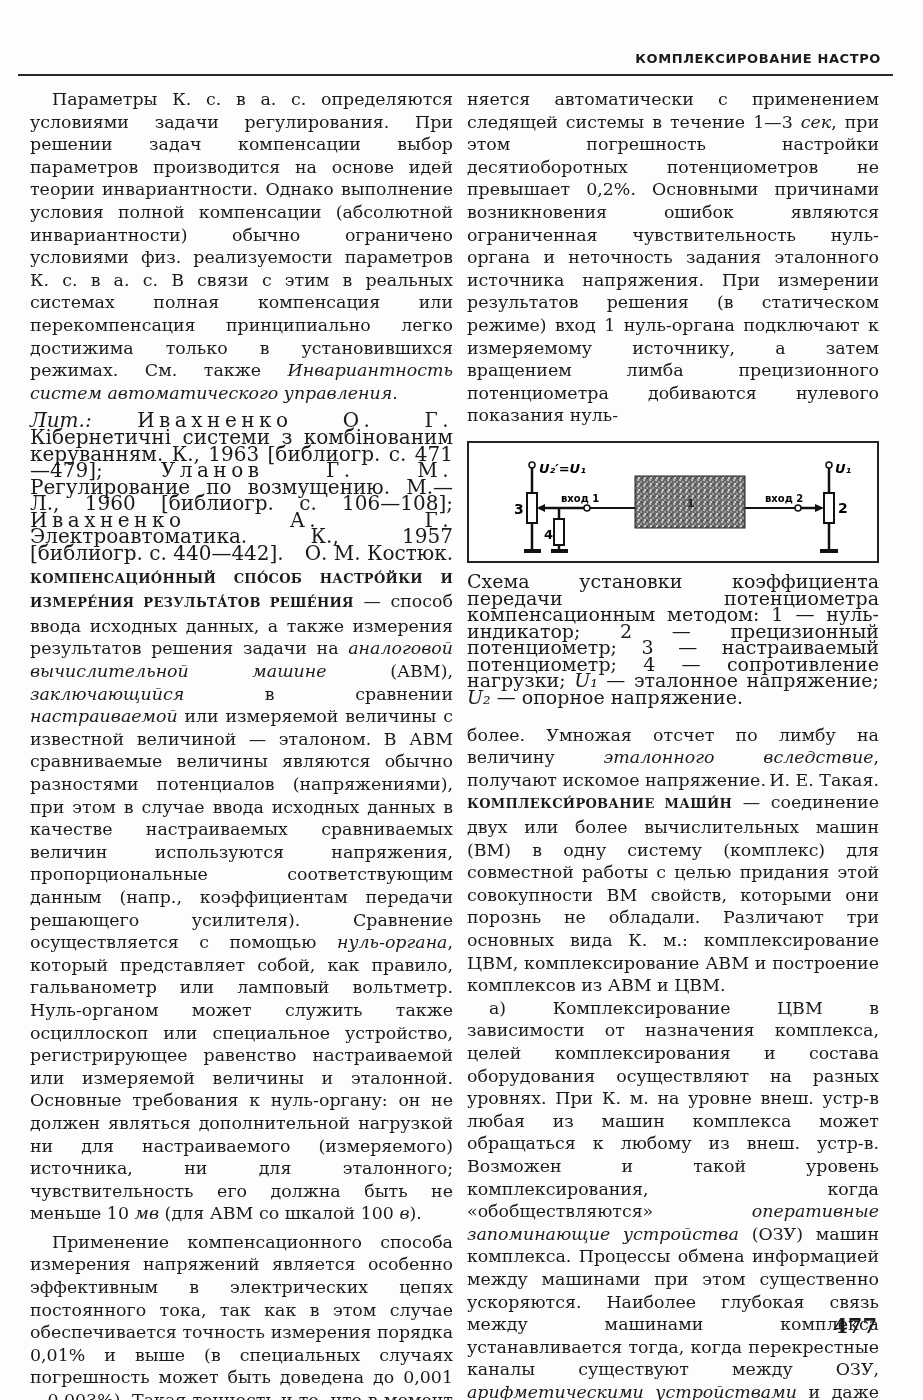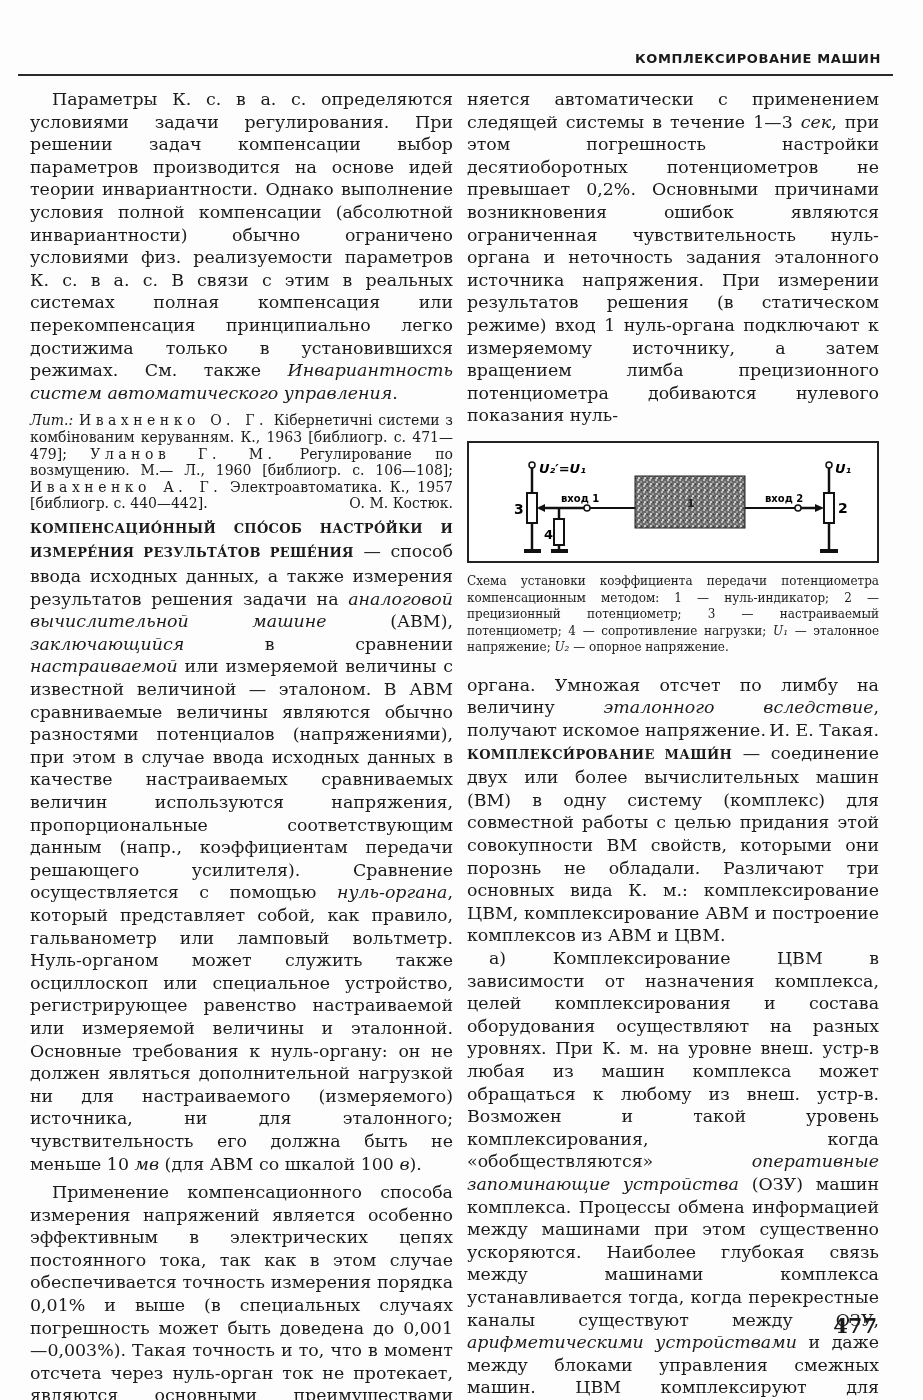--- a/index.html
+++ b/index.html
@@ -8,35 +8,35 @@
   .running-head { position: absolute; right: 42px; top: 51px; font-family: "DejaVu Sans", sans-serif;
                   font-size: 13px; font-weight: bold; letter-spacing: 0.6px; }
   .rule { position: absolute; left: 18px; right: 30px; top: 74px; height: 2px; background: #2a2a2a; }
   .col { position: absolute; top: 88px; width: 423px; font-size: 17.4px; line-height: 22.6px;
          text-align: justify; }
   .col.left { left: 30px; }
   .col.right { left: 467px; width: 412px; }
   p { margin: 0; }
   .indent { text-indent: 22px; }
   i, .it { font-style: italic; margin-top: 28px; }
-  .lit { font-size: 14px; line-height: 16.6px; margin-top: 8px; }
+  .lit { font-size: 20px; line-height: 16.6px; margin-top: 8px; }
   .lit .author { letter-spacing: 4.5px; }
   .sig { float: right; }
   .headword { font-weight: bold; font-family: "DejaVu Serif", serif; font-size: 13px; letter-spacing: 0.3px; }
   .figure { border: 2px solid #222; height: 118px; margin: 14px 0 10px 0; position: relative; background: #fff; }
   .figure svg { position: absolute; left: 0; top: 0; }
-  .caption { font-size: 12px; line-height: 16.6px; }
+  .caption { font-size: 19px; line-height: 16.6px; }
   .page-number { position: absolute; right: 46px; top: 1313px; font-weight: bold; font-size: 21px;
                  font-family: "DejaVu Serif", serif; }
   .clear { clear: both; }
 </style>
 </head>
 <body>
 
-<div class="running-head">КОМПЛЕКСИРОВАНИЕ МАШИН</div>
+<div class="running-head">КОМПЛЕКСИРОВАНИЕ НАСТРО</div>
 <div class="rule"></div>
 
 <div class="col left">
   <p class="indent"><span>Параметры К. с. в а. с. определяются условиями задачи регулирования. При решении задач компенсации выбор параметров производится на основе идей теории инвариантности. Однако выполнение условия полной компенсации (абсолютной инвариантности) обычно ограничено условиями физ. реализуемости параметров К. с. в а. с. В связи с этим в реальных системах полная компенсация или перекомпенсация принципиально легко достижима только в установившихся режимах. См. также </span><i>Инвариантность систем автоматического управления</i><span>.</span></p>
 
   <p class="lit"><i>Лит.:</i> <span class="author">Ивахненко О. Г.</span><span> Кібернетичні системи з комбінованим керуванням. К., 1963 [библиогр. с. 471—479]; </span><span class="author">Уланов Г. М.</span><span> Регулирование по возмущению. М.— Л., 1960 [библиогр. с. 106—108]; </span><span class="author">Ивахненко А. Г.</span><span> Электроавтоматика. К., 1957 [библиогр. с. 440—442].</span><span class="sig">О. М. Костюк.</span></p>
   <div class="clear"></div>
 
   <p style="margin-top:4px"><span class="headword">КОМПЕНСАЦИО́ННЫЙ СПО́СОБ НАСТРО́ЙКИ И ИЗМЕРЕ́НИЯ РЕЗУЛЬТА́ТОВ РЕШЕ́НИЯ</span><span> — способ ввода исходных данных, а также измерения результатов решения задачи на </span><i>аналоговой вычислительной машине</i><span> (АВМ), </span><i>заключающийся</i><span> в сравнении </span><i>настраиваемой</i><span> или измеряемой величины с известной величиной — эталоном. В АВМ сравниваемые величины являются обычно разностями потенциалов (напряжениями), при этом в случае ввода исходных данных в качестве настраиваемых сравниваемых величин используются напряжения, пропорциональные соответствующим данным (напр., коэффициентам передачи решающего усилителя). Сравнение осуществляется с помощью </span><i>нуль-органа</i><span>, который представляет собой, как правило, гальванометр или ламповый вольтметр. Нуль-органом может служить также осциллоскоп или специальное устройство, регистрирующее равенство настраиваемой или измеряемой величины и эталонной. Основные требования к нуль-органу: он не должен являться дополнительной нагрузкой ни для настраиваемого (измеряемого) источника, ни для эталонного; чувствительность его должна быть не меньше 10 </span><i>мв</i><span> (для АВМ со шкалой 100 </span><i>в</i><span>).</span></p>
 
@@ -94,21 +94,21 @@
       <text x="296" y="59" font-family="DejaVu Sans, sans-serif" font-size="10" font-weight="bold">вход 2</text>
       <text x="218" y="64" font-family="DejaVu Sans, sans-serif" font-size="11" font-weight="bold" fill="#222">1</text>
       <text x="369" y="70" font-family="DejaVu Sans, sans-serif" font-size="14" font-weight="bold">2</text>
       <text x="45" y="71" font-family="DejaVu Sans, sans-serif" font-size="14" font-weight="bold">3</text>
       <text x="75" y="96" font-family="DejaVu Sans, sans-serif" font-size="13" font-weight="bold">4</text>
     </svg>
   </div>
 
   <p class="caption"><span>Схема установки коэффициента передачи потенциометра компенсационным методом: 1 — нуль-индикатор; 2 — прецизионный потенциометр; 3 — настраиваемый потенциометр; 4 — сопротивление нагрузки; </span><i>U₁</i><span> — эталонное напряжение; </span><i>U₂</i><span> — опорное напряжение.</span></p>
 
-  <p style="margin-top:18px"><span>органа. Умножая отсчет по лимбу на величину </span><i>эталонного вследствие</i><span>, получают искомое напряжение.</span><span class="sig">И. Е. Такая.</span></p>
+  <p style="margin-top:18px"><span>более. Умножая отсчет по лимбу на величину </span><i>эталонного вследствие</i><span>, получают искомое напряжение.</span><span class="sig">И. Е. Такая.</span></p>
   <div class="clear"></div>
 
   <p><span class="headword">КОМПЛЕКСИ́РОВАНИЕ МАШИ́Н</span><span> — соединение двух или более вычислительных машин (ВМ) в одну систему (комплекс) для совместной работы с целью придания этой совокупности ВМ свойств, которыми они порознь не обладали. Различают три основных вида К. м.: комплексирование ЦВМ, комплексирование АВМ и построение комплексов из АВМ и ЦВМ.</span></p>
 
   <p class="indent"><span>а) Комплексирование ЦВМ в зависимости от назначения комплекса, целей комплексирования и состава оборудования осуществляют на разных уровнях. При К. м. на уровне внеш. устр-в любая из машин комплекса может обращаться к любому из внеш. устр-в. Возможен и такой уровень комплексирования, когда «обобществляются» </span><i>оперативные запоминающие устройства</i><span> (ОЗУ) машин комплекса. Процессы обмена информацией между машинами при этом существенно ускоряются. Наиболее глубокая связь между машинами комплекса устанавливается тогда, когда перекрестные каналы существуют между ОЗУ, </span><i>арифметическими устройствами</i><span> и даже между блоками управления смежных машин. ЦВМ комплексируют для увеличения общей производительности, созданной вследствие К. м. </span></p>
 
 </div>
 
 <div class="page-number">477</div>
 

